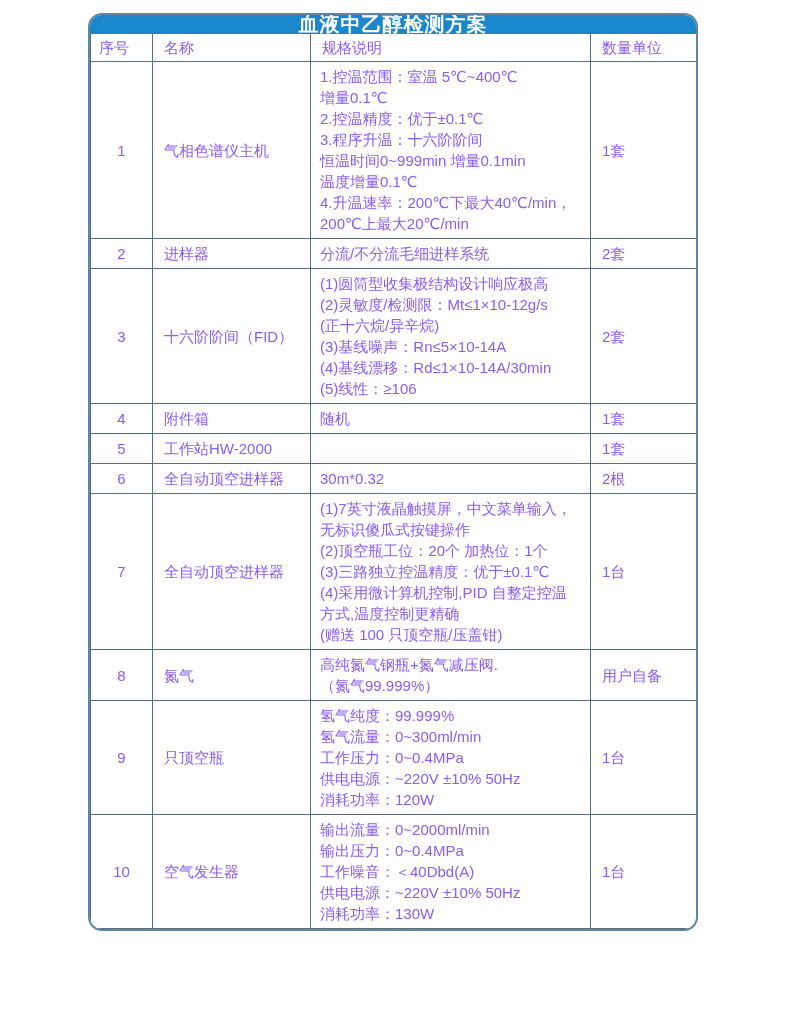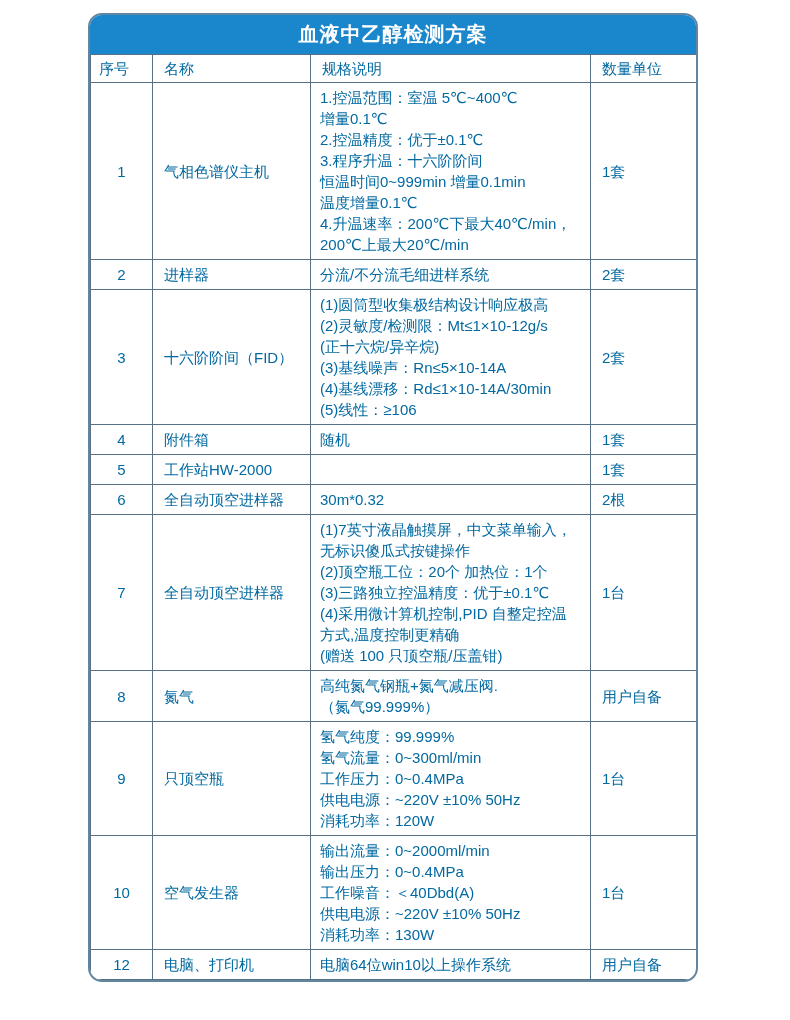--- a/index.html
+++ b/index.html
@@ -19,37 +19,37 @@
     left: 88px;
     top: 13px;
     width: 610px;
     box-sizing: border-box;
     border: 2px solid #6286a0;
     border-radius: 14px;
     overflow: hidden;
     background: #ffffff;
   }
   .title-bar {
-    height: 39px;
+    height: 18px;
     background: #1a86cc;
     color: #ffffff;
     font-size: 20px;
     font-weight: bold;
     letter-spacing: 1px;
     display: flex;
     align-items: center;
     justify-content: center;
   }
   table.spec-table {
     border-collapse: collapse;
     table-layout: fixed;
     width: 100%;
     font-size: 15px;
     line-height: 21px;
-    color: #0369a1;
+    color: #8b5cf6;
   }
   .spec-table th,
   .spec-table td {
     border: 1px solid #587084;
     vertical-align: middle;
     box-sizing: border-box;
     overflow: hidden;
   }
   .spec-table th {
     font-weight: normal;
@@ -177,21 +177,15 @@
       <tr>
         <td class="c-no">10</td>
         <td class="c-name">空气发生器</td>
         <td class="c-spec">输出流量：0~2000ml/min
 输出压力：0~0.4MPa
 工作噪音：＜40Dbd(A)
 供电电源：~220V ±10% 50Hz
 消耗功率：130W</td>
         <td class="c-qty">1台</td>
       </tr>
-      <tr>
-        <td class="c-no">12</td>
-        <td class="c-name">电脑、打印机</td>
-        <td class="c-spec">电脑64位win10以上操作系统</td>
-        <td class="c-qty">用户自备</td>
-      </tr>
     </tbody>
   </table>
 </div>
 
 </body></html>

